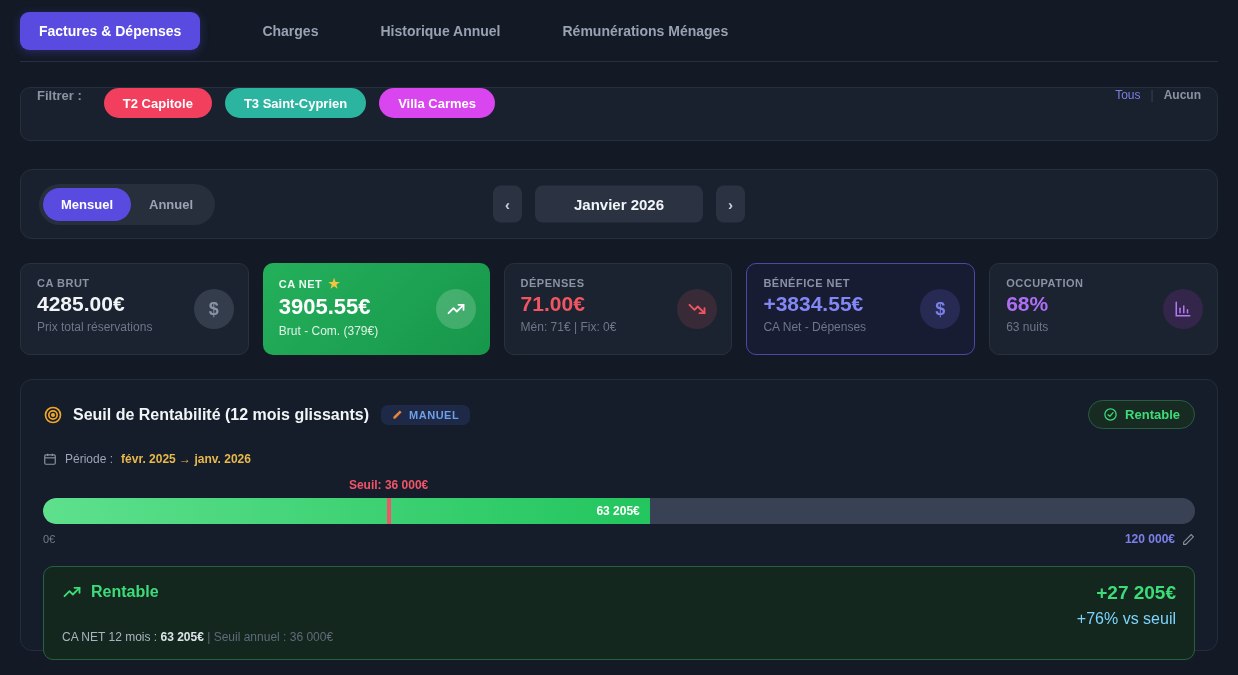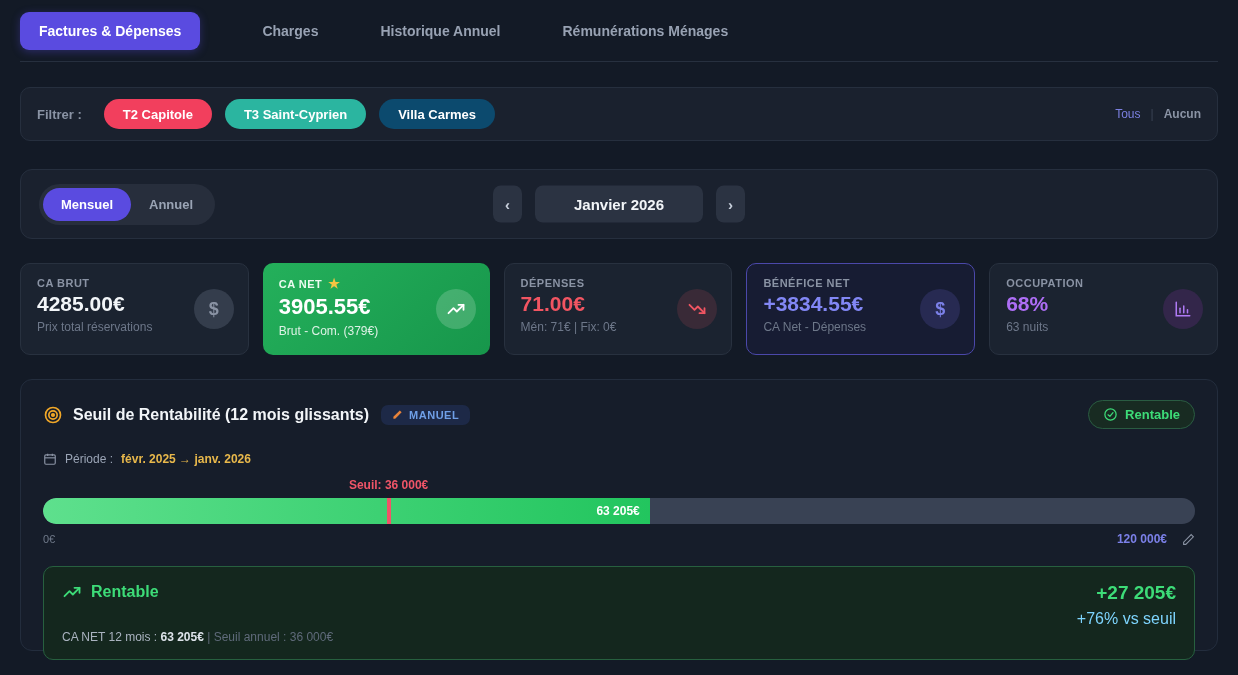--- a/index.html
+++ b/index.html
@@ -7,21 +7,21 @@
   .page { width:1238px; height:675px; padding:0 20px; }
 
   
   .nav { display:flex; align-items:center; gap:62px; padding-top:12px; height:50px; }
   .tab { font-size:14px; font-weight:700; color:#98a2b3; cursor:pointer; white-space:nowrap; }
   .tab.active { background:#5a4be0; color:#fff; padding:11px 19px; border-radius:9px; box-shadow:0 2px 8px rgba(90,75,224,.35); }
   .nav-divider { height:1px; background:#27303f; margin-top:11px; }
 
   
   .filterbar { margin-top:25px; height:54px; background:#1a212e; border:1px solid #262f3e; border-radius:10px;
-    display:flex; align-items:center; padding:0 16px; }
+    display:flex; align-items:flex-start; padding:0 16px; }
   .filter-label { font-size:13px; font-weight:700; color:#8a93a4; margin-right:22px; }
   .pill { height:30px; border-radius:15px; padding:0 19px; display:flex; align-items:center; color:#fff;
     font-size:13px; font-weight:700; margin-right:13px; cursor:pointer; white-space:nowrap; }
   .filter-right { margin-left:auto; display:flex; align-items:center; gap:10px; font-size:12px; }
   .link-tous { color:#7b80e0; font-weight:400; cursor:pointer; }
   .vsep { color:#3a4354; }
   .link-aucun { color:#8a93a4; font-weight:600; cursor:pointer; }
 
   
   .periodbar { margin-top:28px; height:70px; background:#1a212e; border:1px solid #262f3e; border-radius:12px;
@@ -75,21 +75,21 @@
   .periode-label { color:#9aa4b5; }
   .periode-value { color:#e8b84b; font-weight:700; }
   .bar-wrap { position:relative; margin-top:32px; }
   .threshold-label { position:absolute; top:-20px; transform:translateX(-50%); color:#f05568; font-size:12px; font-weight:700; white-space:nowrap; }
   .track { height:26px; background:#394254; border-radius:13px; overflow:hidden; position:relative; }
   .fill { height:100%; background:linear-gradient(90deg,#5ee08d,#22c55e); border-radius:13px 0 0 13px;
     display:flex; align-items:center; justify-content:flex-end; padding-right:10px; color:#fff; font-size:12px; font-weight:700; }
   .marker { position:absolute; top:0; width:4px; height:26px; background:#f05568; transform:translateX(-50%); }
   .scale-row { display:flex; justify-content:space-between; align-items:center; margin-top:8px; }
   .scale-min { font-size:11px; color:#707a8a; }
-  .scale-right { display:flex; align-items:flex-end; gap:15px;margin-left:27px; }
+  .scale-right { display:flex; align-items:flex-end; gap:7px;margin-left:27px; }
   .scale-max { font-size:12px; font-weight:700; color:#7b80e8; }
   .edit-icon { color:#8a93a4; cursor:pointer; display:flex; }
 
   .summary { margin-top:20px; background:#14271e; border:1px solid #27603f; border-radius:10px; padding:15px 18px; height:94px;
     display:flex; flex-direction:column; justify-content:space-between; }
   .summary-top { display:flex; align-items:flex-start; }
   .summary-status { display:flex; align-items:center; gap:9px; color:#3ddc78; font-size:16px; font-weight:700; }
   .summary-right { margin-left:auto; text-align:right; }
   .delta { color:#3ddc78; font-size:19px; font-weight:800; }
   .delta-sub { color:#7dd3fc; font-size:16px; margin-top:6px; }
@@ -108,21 +108,21 @@
     <div class="tab">Charges</div>
     <div class="tab">Historique Annuel</div>
     <div class="tab">Rémunérations Ménages</div>
   </div>
   <div class="nav-divider"></div>
 
   <div class="filterbar">
     <span class="filter-label">Filtrer :</span>
     <span class="pill" style="background: rgb(242, 63, 93);">T2 Capitole</span>
     <span class="pill" style="background: rgb(43, 181, 160);">T3 Saint-Cyprien</span>
-    <span class="pill" style="background: #0c4a6e;">Villa Carmes</span>
+    <span class="pill" style="background: #d946ef;">Villa Carmes</span>
     <span class="filter-right">
       <span class="link-tous">Tous</span>
       <span class="vsep">|</span>
       <span class="link-aucun">Aucun</span>
     </span>
   </div>
 
   <div class="periodbar">
     <div class="toggle">
       <span class="opt active">Mensuel</span>

